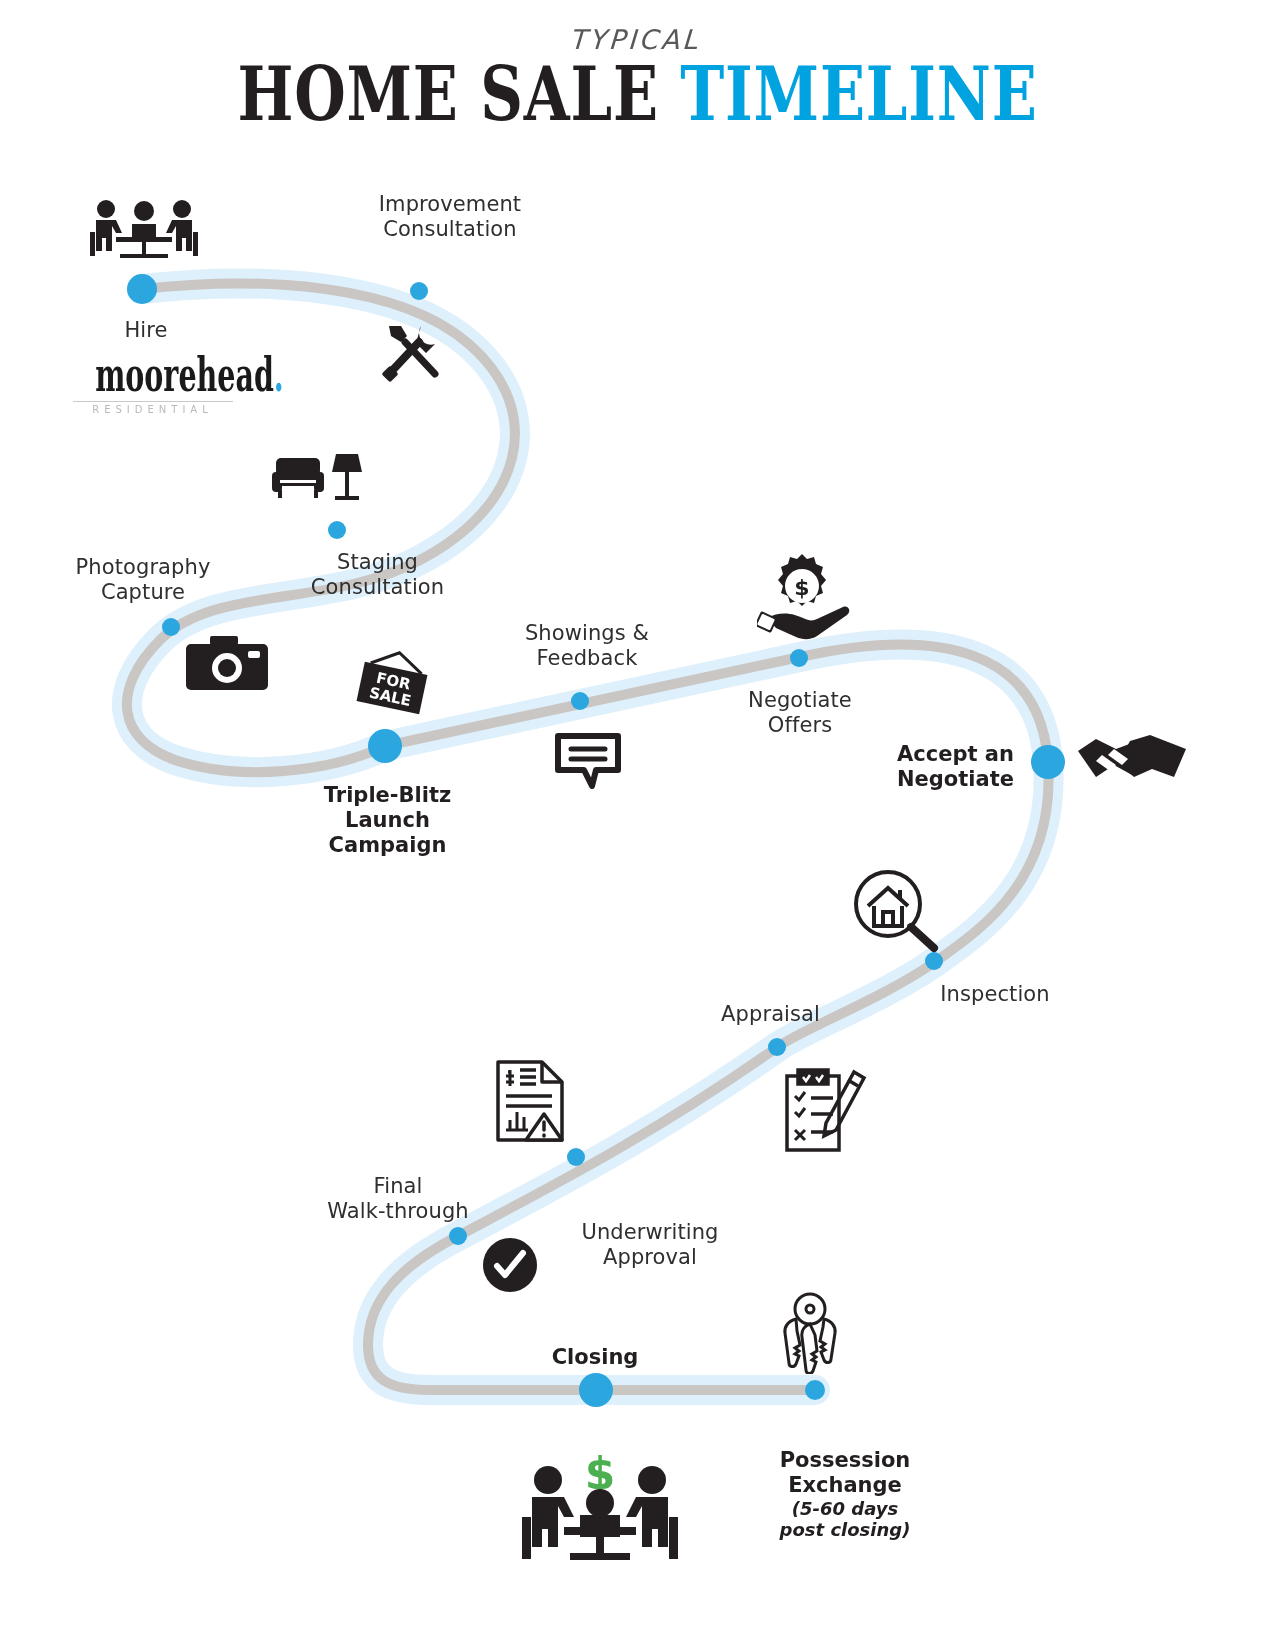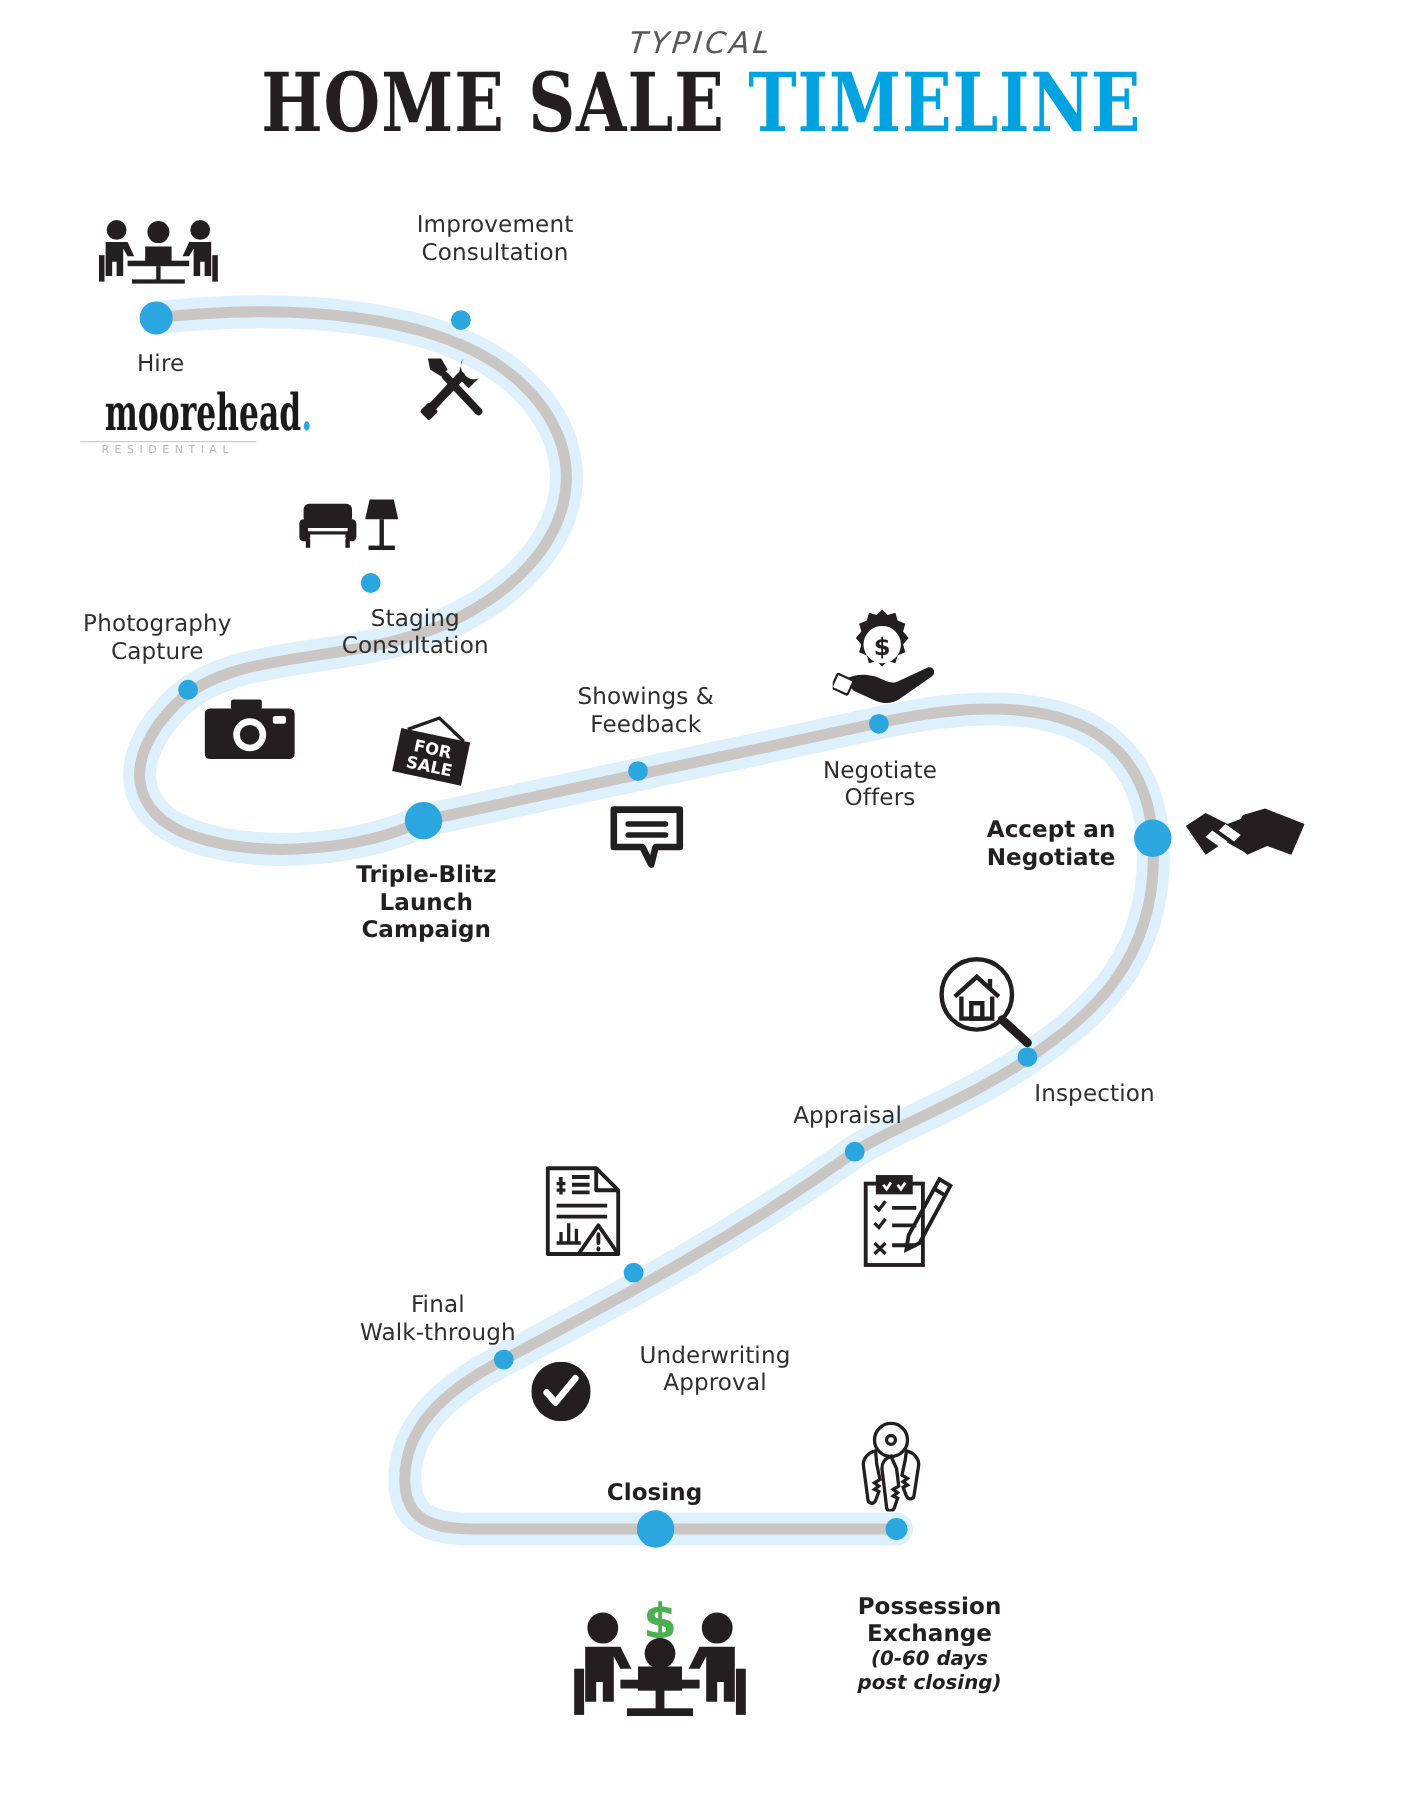--- a/index.html
+++ b/index.html
@@ -291,21 +291,21 @@
   <div class="lbl" style="left:660px;top:1002px;width:160px;text-align:right;">Appraisal</div>
   <div class="lbl" style="left:560px;top:1177px;width:180px;margin-top:43px;">Underwriting
 Approval</div>
   <div class="lbl" style="left:298px;top:1174px;width:200px;">Final
 Walk-through</div>
   <div class="lbl big" style="left:520px;top:1345px;width:150px;">Closing</div>
 
   <div class="lbl big" style="left:750px;top:1423px;width:190px;">
     <span>Possession
 Exchange</span>
-    <span class="sub">(0-60 days
+    <span class="sub">(5-60 days
 post closing)</span>
   </div>
 
   <div class="logo-wrap">
     <span class="logo-word"><span>moorehead</span><span class="dot">.</span></span>
     <div class="logo-rule"></div>
     <div class="logo-sub">RESIDENTIAL</div>
   </div>
 
 </div>

